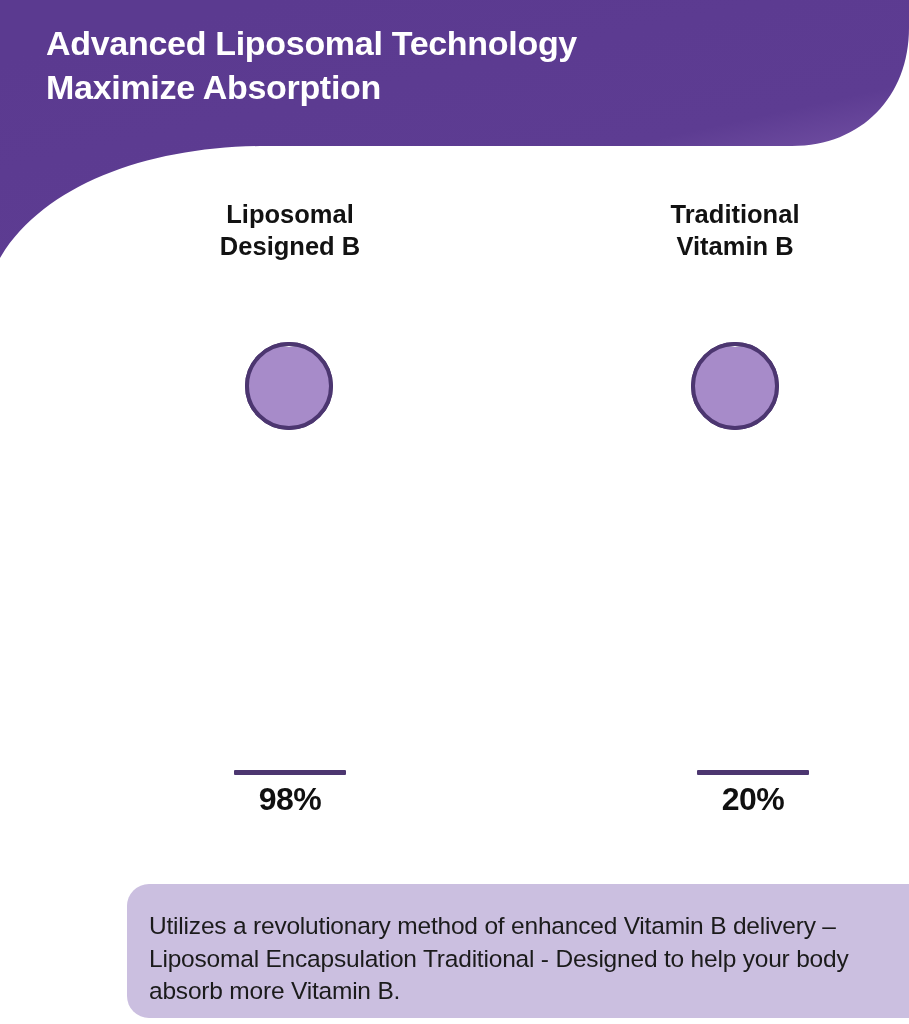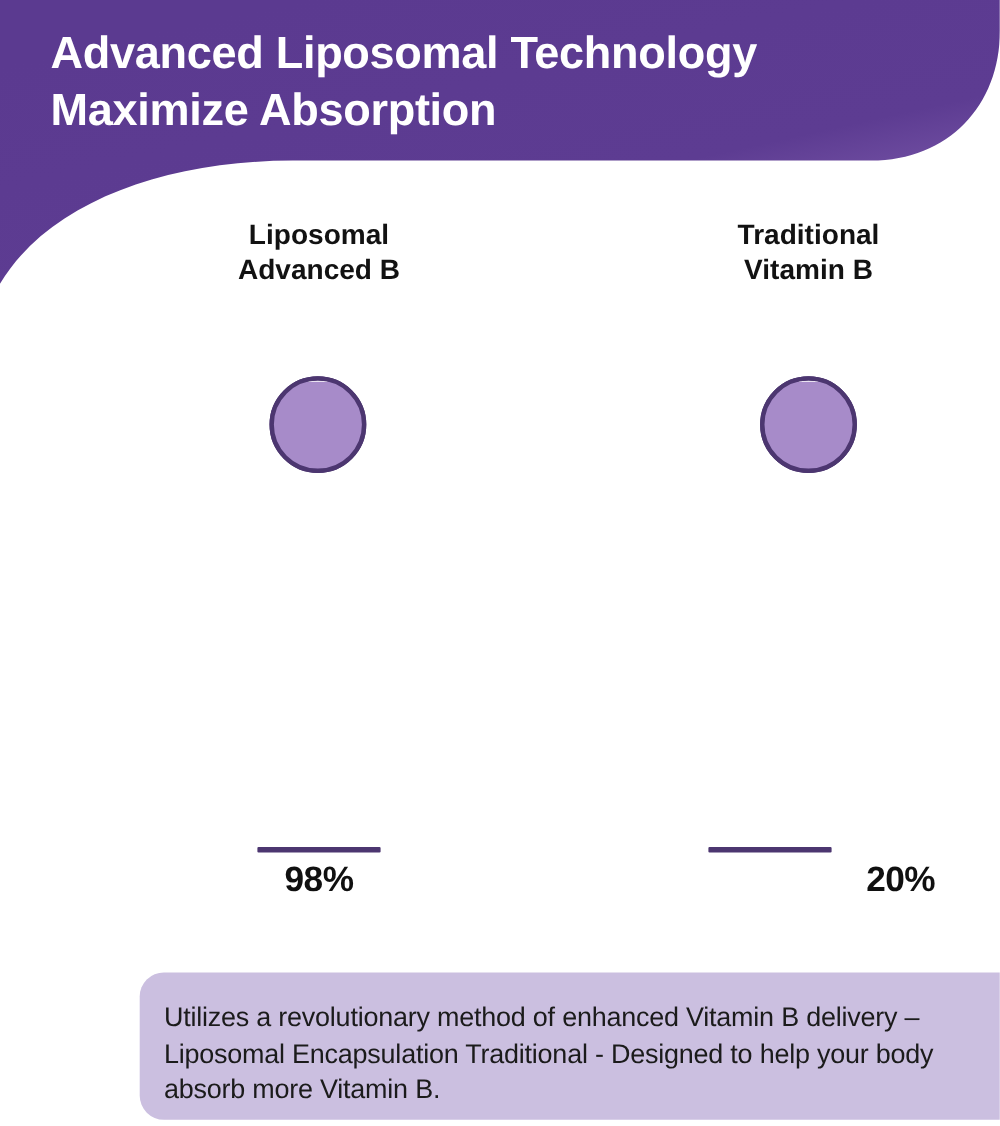--- a/index.html
+++ b/index.html
@@ -33,21 +33,21 @@
     width: 909px;
     height: 280px;
     display: block;
   }
   .header-title {
     position: absolute;
     left: 46px;
     top: 22px;
     width: 800px;
     color: #ffffff;
-    font-size: 41px;
+    font-size: 34px;
     font-weight: bold;
     line-height: 1.28;
     letter-spacing: -0.3px;
     white-space: pre-line;
   }
 
   
   .col-label {
     position: absolute;
     top: 198px;
@@ -74,21 +74,21 @@
   .figure-svg { width: 100%; height: 100%; display: block; }
 
   
   .pct-block {
     position: absolute;
     top: 770px;
     width: 300px;
     text-align: center;
   }
   .pct-block.left  { left: 140px; }
-  .pct-block.right { left: 550px; text-align: right; }
+  .pct-block.right { left: 603px; }
   .pct-rule {
     width: 112px;
     height: 5px;
     background: #4c3670;
     margin: 0 auto 8px auto;
     border-radius: 1px;
   }
   .pct-value {
     color: #101010;
     font-size: 32px;
@@ -142,21 +142,21 @@
                L266,146
                C150,146 44,184 0,258 Z" fill="url(#hdrGrad2)"></path>
       <path d="M0,120 C70,150 150,146 266,146 L792,146
                C862,146 909,96 909,28 L909,0 L0,0 Z" fill="url(#hdrGrad)" opacity="0.0"></path>
     </svg>
     <div class="header-title">Advanced Liposomal Technology
 Maximize Absorption</div>
   </div>
 
   <div class="col-label left">Liposomal
-Advanced B</div>
+Designed B</div>
   <div class="col-label right">Traditional
 Vitamin B</div>
 
   <div class="figure-box left">
     <svg class="figure-svg" viewBox="0 0 380 470">
       <defs>
 
         <clipPath id="headClipL">
           <rect x="130" y="47" width="120" height="82"></rect>
         </clipPath>

